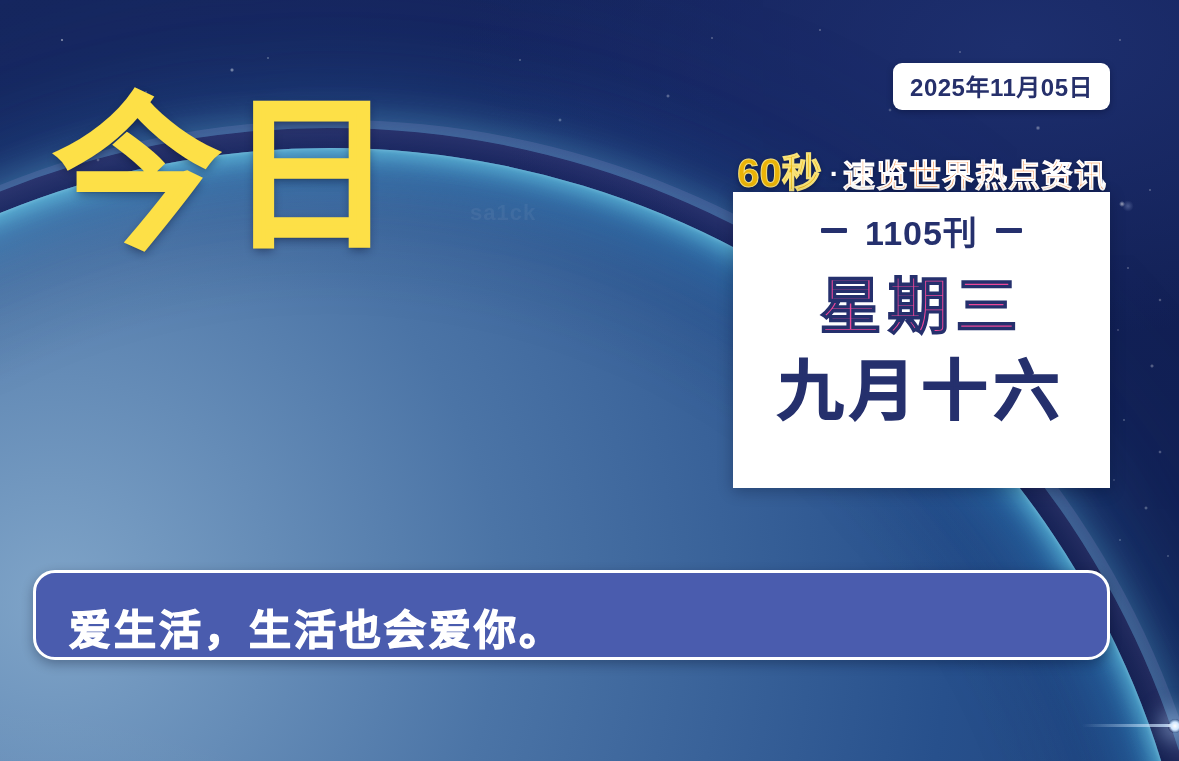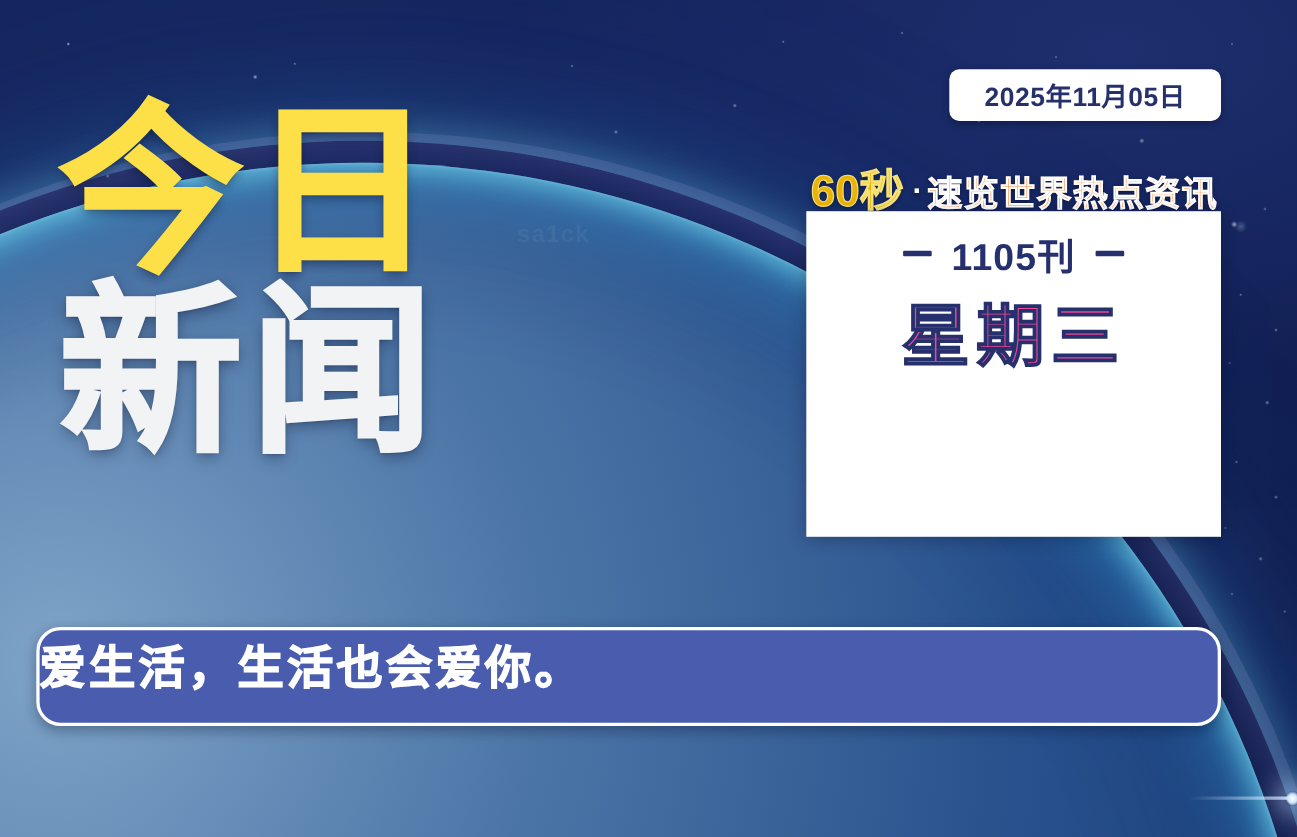--- a/index.html
+++ b/index.html
@@ -232,21 +232,21 @@
   
   .date-pill {
     position: absolute;
     right: 69px;
     top: 63px;
     background: #FFFFFF;
     color: #26306B;
     font-size: 24px;
     font-weight: 700;
     letter-spacing: .5px;
-    padding: 5px 32px 7px;
+    padding: 5px 17px 7px;
     border-radius: 9px;
     box-shadow: 0 2px 6px rgba(4,10,34,.35);
     white-space: nowrap;
   }
 
   
   .tagline {
     position: absolute;
     right: 72px;
     top: 141px;
@@ -334,21 +334,22 @@
     position: absolute;
     left: 33px;
     top: 570px;
     width: 1077px;
     height: 90px;
     box-sizing: border-box;
     background: #4A5CAE;
     border: 3px solid #FFFFFF;
     border-radius: 22px;
     display: flex;
-    align-items: flex-start;
+    align-items: flex-end;
+    padding-left: 33px;
     box-shadow: 0 4px 12px rgba(4,10,34,.32);
   }
   .slogan-text {
     color: #FFFFFF;
     font-size: 42px;
     font-weight: 900;
     letter-spacing: 3px;
     -webkit-text-stroke: 1.2px #FFFFFF;
     white-space: nowrap;
   }
@@ -391,34 +392,34 @@
     <div class="earth-shade"></div>
     <div class="earth-rim"></div>
   </div>
 
   <div class="watermark">sa1ck</div>
 
   <div class="date-pill">2025年11月05日</div>
 
   <div class="masthead">
     <span class="masthead-line masthead-top">今日</span>
-    <span class="masthead-line masthead-bottom">新闻</span>
   </div>
 
   <div class="tagline">
     <span class="tagline-sec">60秒</span><span class="tagline-dot">·</span><span class="tagline-rest">速览世界热点资讯</span>
   </div>
 
   <div class="info-card">
     <div class="issue-row">
       <span class="issue-dash"></span>
       <span>1105刊</span>
       <span class="issue-dash"></span>
     </div>
     <div class="weekday">星期三</div>
+    <div class="lunar">九月十六</div>
   </div>
 
   <div class="slogan-banner">
     <span class="slogan-text">爱生活，生活也会爱你。</span>
   </div>
 
   <div class="flare-streak"></div>
   <div class="flare"></div>
 
 </div>

